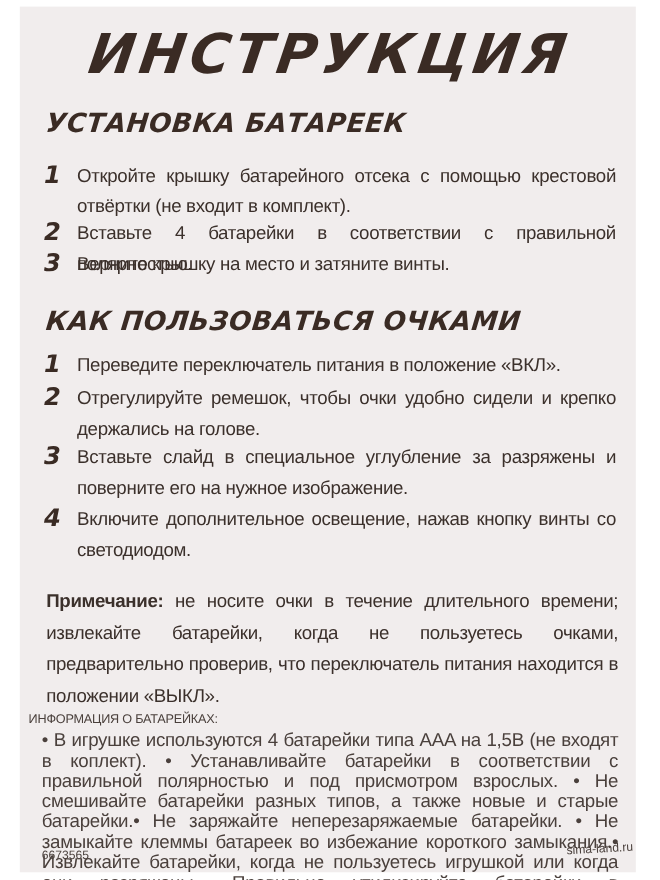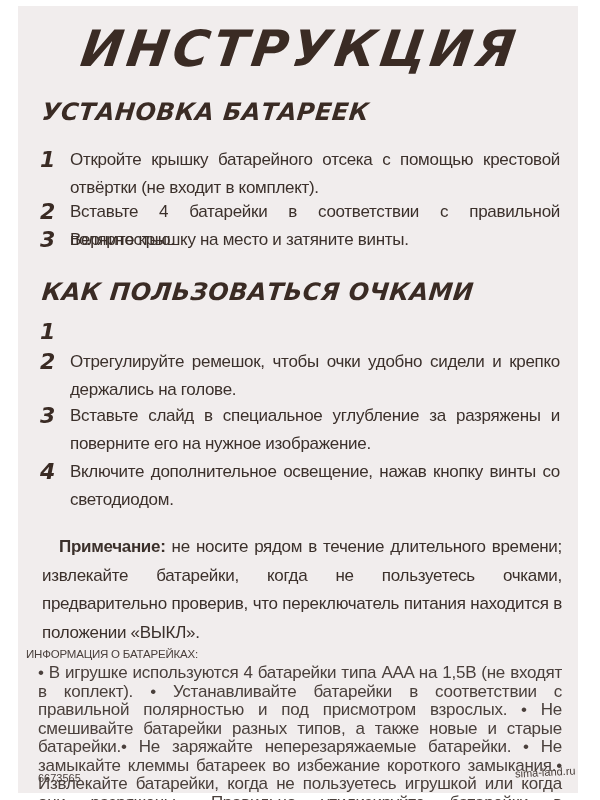--- a/index.html
+++ b/index.html
@@ -4,21 +4,21 @@
 <style>
   html, body { margin:0; padding:0; background:#ffffff; }
   body { width:600px; height:800px; position:relative; overflow:hidden; font-family:"Liberation Sans", sans-serif; color:#3b2f2a; }
   .card { position:absolute; left:18px; top:6px; width:560px; height:787px; background:#f1eded; }
   .title { position:absolute; left:0; width:600px; top:20px; text-align:center; font-family:"DejaVu Sans", sans-serif; font-weight:bold; font-style:italic; font-size:50px; letter-spacing:4px; color:#3a2b24; transform:skewX(-8deg); }
   .h2 { position:absolute; left:42px; font-family:"DejaVu Sans", sans-serif; font-weight:bold; font-style:italic; font-size:24px; letter-spacing:0.5px; color:#3a2b24; transform:skewX(-6deg); }
   .step { position:absolute; left:40px; width:520px; display:flex; }
   .num { width:30px; flex:none; font-family:"DejaVu Sans", sans-serif; font-weight:bold; font-style:italic; font-size:22px; color:#3a2b24; line-height:28px; }
   .txt { font-family:Liberation Sans, sans-serif; font-size:17px; line-height:28px; color:#3b302b; letter-spacing:-0.3px; text-align:justify; }
   .note { position:absolute; left:42px; width:520px; top:533px; font-size:17px; line-height:28.5px; color:#3b302b; letter-spacing:-0.3px; text-align:justify; }
-  .note b { font-weight:bold;margin-left:17px; }
+  .note b { font-weight:bold; }
   .info-head { position:absolute; left:26px; top:648px; font-size:11.5px; color:#4a403c; letter-spacing:-0.2px; }
   .info { position:absolute; left:38px; width:524px; top:664px; font-size:17px; line-height:18.5px; color:#4a403c; text-align:justify; letter-spacing:-0.25px; }
   .code { position:absolute; left:38px; top:772px; font-size:11px; color:#4a403c; }
   .site { position:absolute; left:515px; top:766px; font-size:11px; color:#4a403c; transform:rotate(-3deg); }
 </style>
 </head>
 <body>
 
 <div class="card"></div>
 
@@ -36,33 +36,34 @@
 </div>
 <div class="step" style="top:226px">
   <span class="num">3</span>
   <span class="txt">Верните крышку на место и затяните винты.</span>
 </div>
 
 <div class="h2" style="top:278px">КАК ПОЛЬЗОВАТЬСЯ ОЧКАМИ</div>
 
 <div class="step" style="top:318px">
   <span class="num">1</span>
+  <span class="txt">Переведите переключатель питания в положение «ВКЛ».</span>
 </div>
 <div class="step" style="top:348px">
   <span class="num">2</span>
   <span class="txt">Отрегулируйте ремешок, чтобы очки удобно сидели и крепко держались на голове.</span>
 </div>
 <div class="step" style="top:402px">
   <span class="num">3</span>
   <span class="txt">Вставьте слайд в специальное углубление за разряжены и поверните его на нужное изображение.</span>
 </div>
 <div class="step" style="top:458px">
   <span class="num">4</span>
   <span class="txt">Включите дополнительное освещение, нажав кнопку винты со светодиодом.</span>
 </div>
 
-<div class="note"><b>Примечание:</b><span> не носите рядом в течение длительного времени; извлекайте батарейки, когда не пользуетесь очками, предварительно проверив, что переключатель питания находится в положении «ВЫКЛ».</span></div>
+<div class="note"><b>Примечание:</b><span> не носите очки в течение длительного времени; извлекайте батарейки, когда не пользуетесь очками, предварительно проверив, что переключатель питания находится в положении «ВЫКЛ».</span></div>
 
 <div class="info-head">ИНФОРМАЦИЯ О БАТАРЕЙКАХ:</div>
 <div class="info">• В игрушке используются 4 батарейки типа AAA на 1,5В (не входят в коплект). • Устанавливайте батарейки в соответствии с правильной полярностью и под присмотром взрослых. • Не смешивайте батарейки разных типов, а также новые и старые батарейки.• Не заряжайте неперезаряжаемые батарейки. • Не замыкайте клеммы батареек во избежание короткого замыкания.• Извлекайте батарейки, когда не пользуетесь игрушкой или когда они разряжены.• Правильно утилизируйте батарейки в соответствии с местными правилами. • Не бросайте батарейки в огонь.• Храните батарейки подальше от детей младше 3 лет.</div>
 
 <div class="code">6673565</div>
 <div class="site">sima-land.ru</div>
 
 </body></html>

